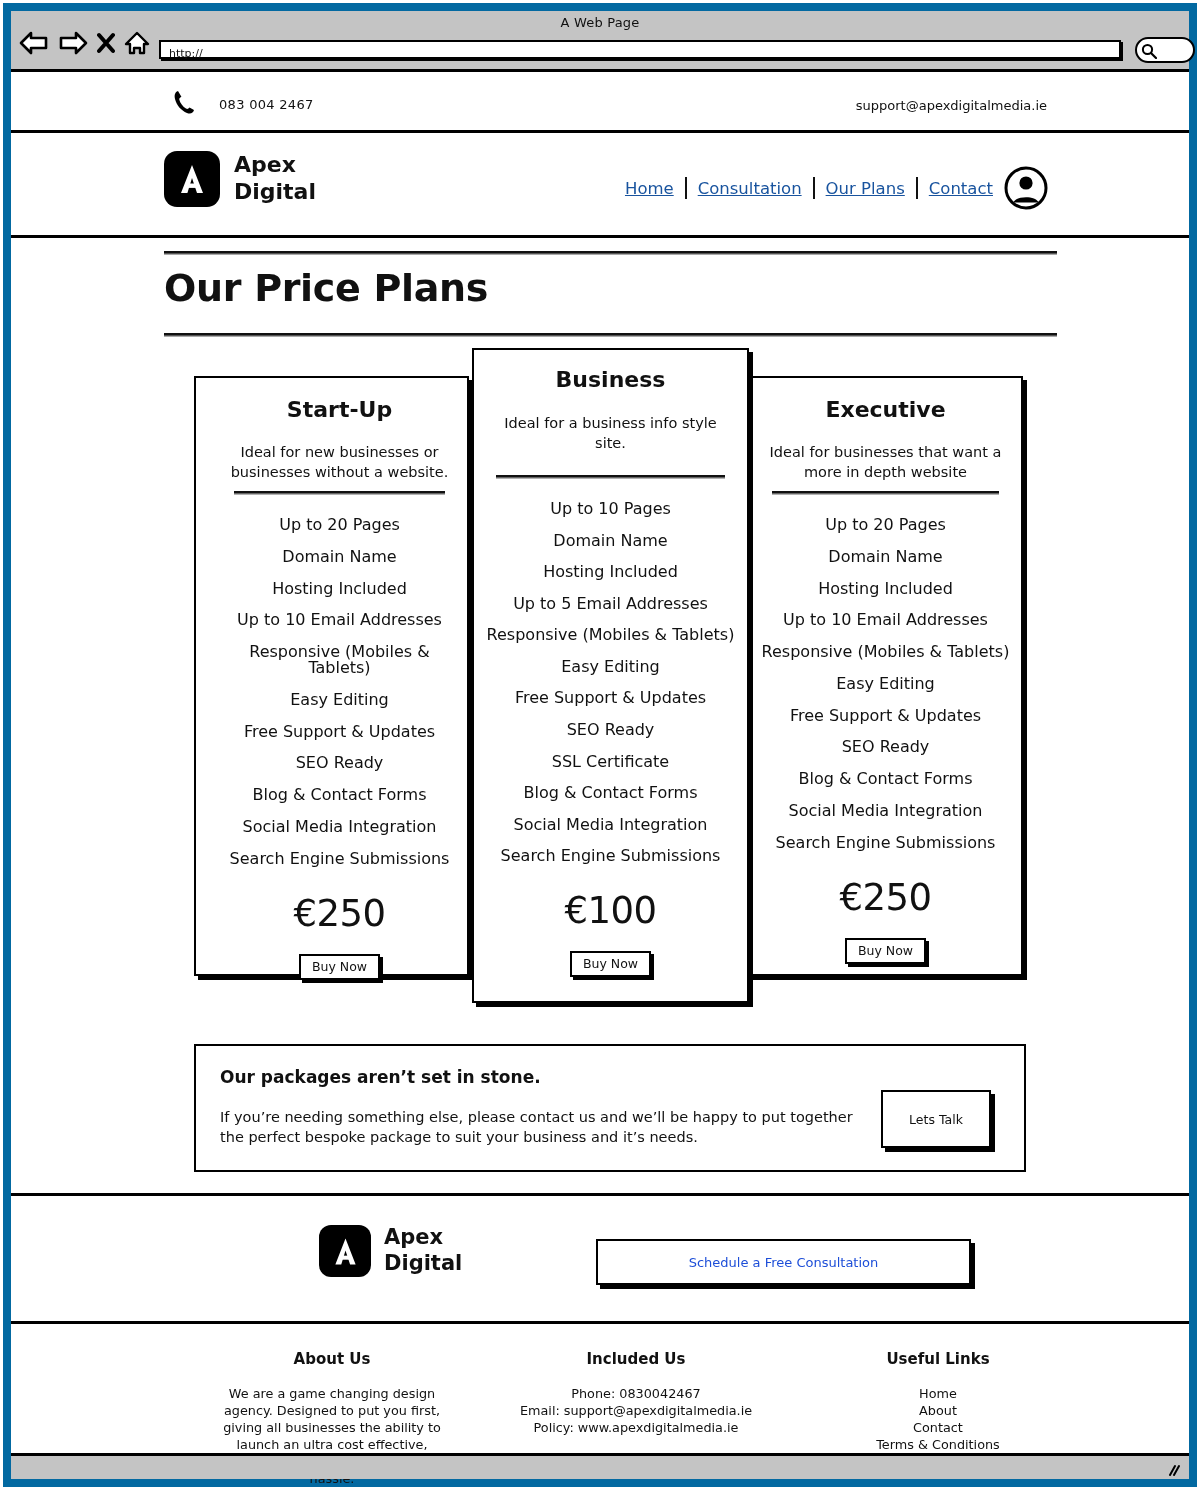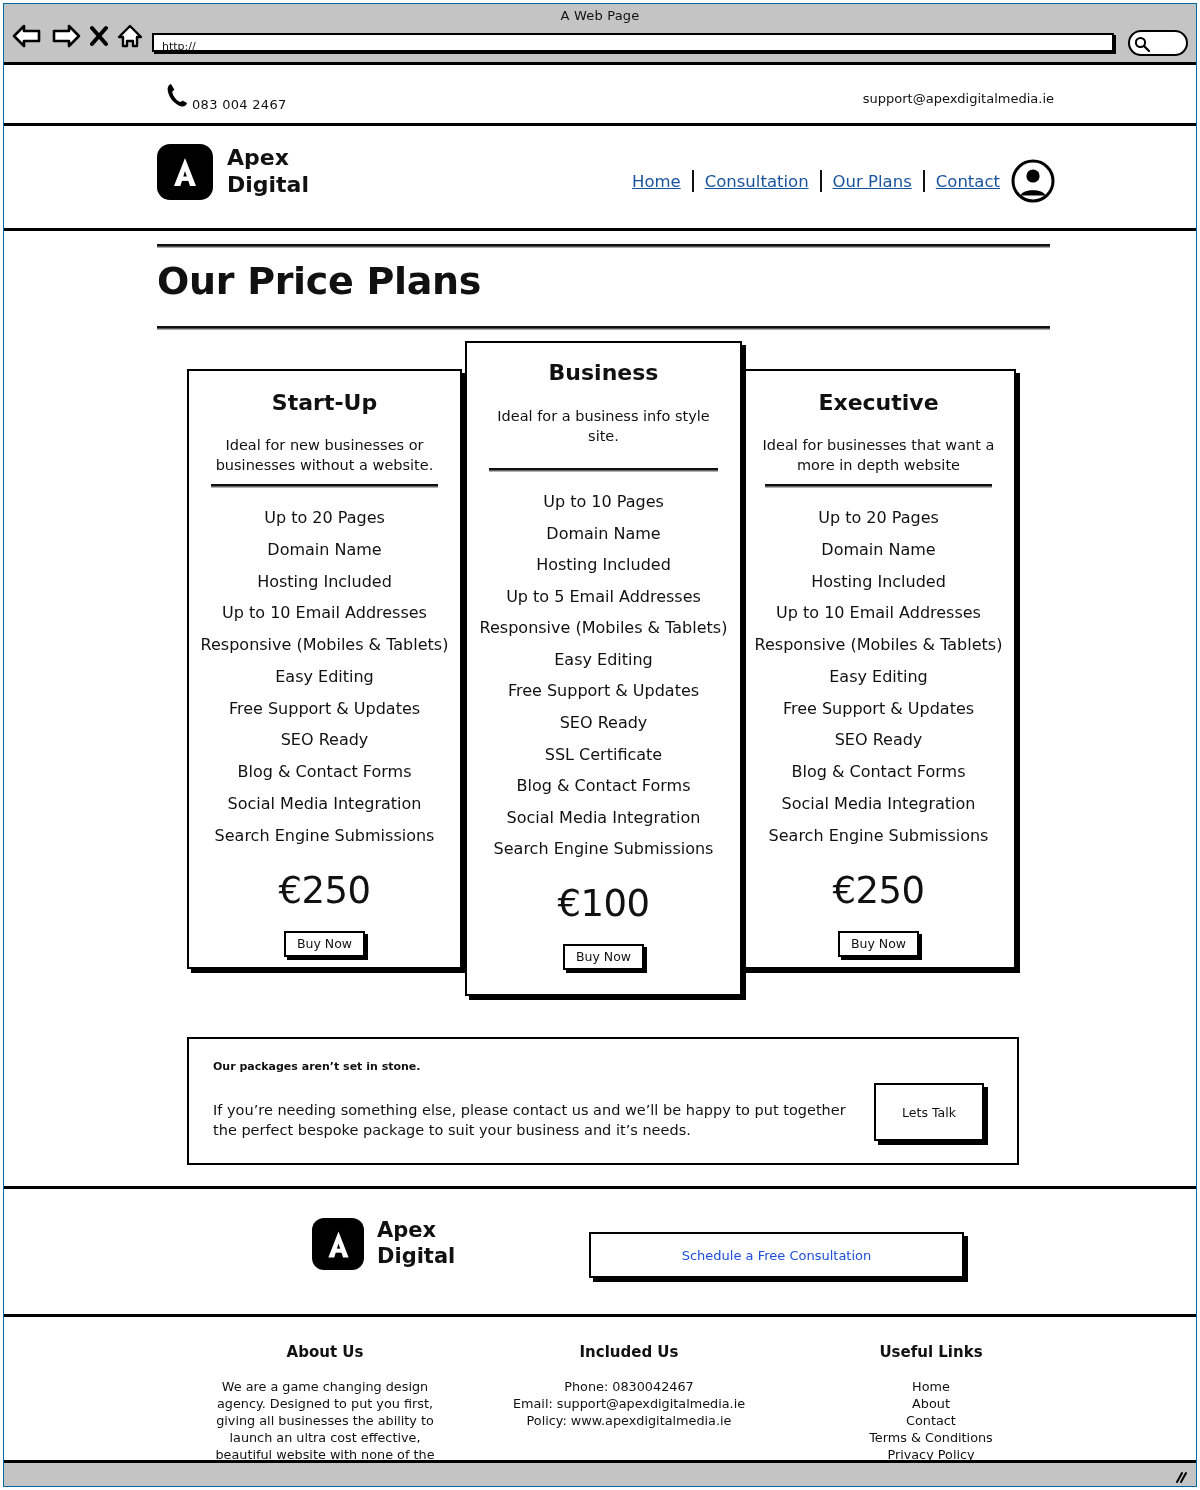--- a/index.html
+++ b/index.html
@@ -4,21 +4,21 @@
 <style>
   html,body{margin:0;padding:0;}
   body{
     width:1200px;height:1490px;
     background:#ffffff;
     font-family:"DejaVu Sans", sans-serif;
     overflow:hidden;
   }
   .browser{
     position:absolute;left:3px;top:3px;width:1194px;height:1484px;
-    border:1px solid #0369a1;box-sizing:border-box;background:#fff;
+    border:8px solid #0369a1;box-sizing:border-box;background:#fff;
   }
   
   .chrome{
     position:absolute;left:0;top:0;width:100%;height:61px;
     background:#c4c4c4;border-bottom:3px solid #000;box-sizing:border-box;
   }
   .chrome-title{
     position:absolute;top:4px;left:0;width:100%;text-align:center;
     font-size:13px;color:#111;letter-spacing:.2px;
   }
@@ -41,21 +41,21 @@
     background:#fff;border:2.5px solid #000;border-radius:13px;box-sizing:border-box;
   }
   .chrome-search .mag{position:absolute;left:4px;top:4px;}
 
   
   .topbar{
     position:absolute;left:0;top:61px;width:100%;height:61px;
     border-bottom:3px solid #000;box-sizing:border-box;background:#fff;
   }
   .topbar .phone{
-    position:absolute;left:162px;top:17px;display:flex;align-items:flex-end;gap:4px;
+    position:absolute;left:162px;top:17px;display:flex;align-items:center;gap:24px;
   }
   .topbar .phone-num{font-size:13px;color:#111;letter-spacing:.3px;}
   .topbar .email{
     position:absolute;right:142px;top:26px;font-size:13px;color:#111;
   }
 
   
   .header{
     position:absolute;left:0;top:122px;width:100%;height:105px;
     border-bottom:3px solid #000;box-sizing:border-box;background:#fff;
@@ -90,21 +90,21 @@
     letter-spacing:-.3px;
   }
 
   
   .cards{position:absolute;left:0;top:110px;width:100%;height:680px;}
   .card{
     position:absolute;background:#fff;border:2.5px solid #000;box-sizing:border-box;
     box-shadow:4px 4px 0 #000;
   }
   .card.side{width:275px;height:600px;top:28px;}
-  .card.left{left:183px;}
+  .card.left{left:183px;padding-left:16px;}
   .card.right{left:737px;}
   .card.center{left:461px;width:277px;height:655px;top:0;z-index:5;}
   .card-title{
     text-align:center;font-size:22px;font-weight:bold;color:#111;margin-top:19px;
   }
   .card.center .card-title{margin-top:17px;}
   .card-sub{
     text-align:center;font-size:14.5px;color:#111;line-height:1.35;
     margin:21px 17px 0 17px;
   }
@@ -126,21 +126,21 @@
     display:inline-block;background:#fff;border:2px solid #000;
     box-shadow:3px 3px 0 #000;padding:3px 11px 4px 11px;
     font-family:"DejaVu Sans", sans-serif;font-size:12.5px;color:#111;cursor:pointer;
   }
 
   
   .bespoke{
     position:absolute;left:183px;top:806px;width:832px;height:128px;
     border:2.5px solid #000;box-sizing:border-box;background:#fff;
   }
-  .bespoke-h{position:absolute;left:24px;top:21px;font-size:11px;font-weight:bold;color:#111;}
+  .bespoke-h{position:absolute;left:24px;top:21px;font-size:17px;font-weight:bold;color:#111;}
   .bespoke-p{position:absolute;left:24px;top:61px;width:655px;font-size:14.5px;
              color:#111;line-height:1.4;}
   .lets-talk{
     position:absolute;right:33px;top:44px;width:110px;height:58px;
     background:#fff;border:2.5px solid #000;box-shadow:4px 4px 0 #000;
     display:flex;align-items:center;justify-content:center;
     font-family:"DejaVu Sans", sans-serif;font-size:12.5px;color:#111;cursor:pointer;
   }
 
   

